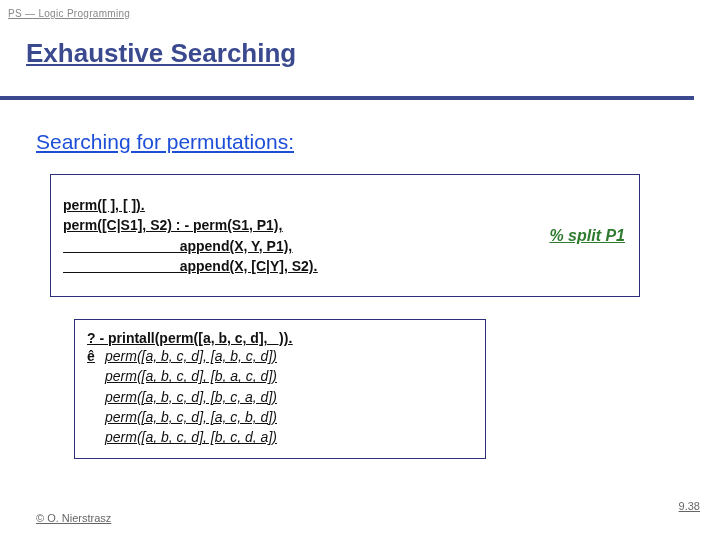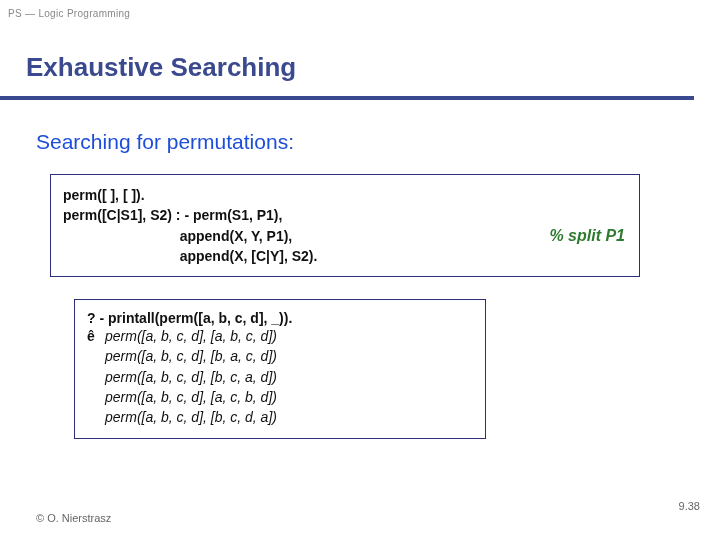--- a/index.html
+++ b/index.html
@@ -1,23 +1,23 @@
 <!DOCTYPE html>
 <html><head>
 <meta charset="utf-8">
 <style>
-  * { box-sizing: border-box; margin: 0; padding: 0; }
+  * { box-sizing: border-box; margin: 0; padding: 0; text-decoration: underline; }
   html, body { width: 720px; height: 540px; font-family: Arial, Helvetica, sans-serif; background: #fff; }
   .slide { width: 720px; height: 540px; position: relative; background: #fff; }
   .top-label { position: absolute; top: 8px; left: 8px; font-size: 10px; color: #888; letter-spacing: 0.3px; }
-  .title-band { position: absolute; top: 38px; left: 0; width: 694px; height: 62px; border-bottom: 4px solid #3b4a8f; padding-left: 26px; display: flex; align-items: center; }
+  .title-band { position: absolute; top: 38px; left: 0; width: 694px; height: 62px; border-bottom: 4px solid #3b4a8f; padding-left: 26px; display: flex; align-items: flex-start; }
   .title-text { color: #3b4a8f; font-size: 26px; font-weight: bold; }
   .content { position: absolute; top: 130px; left: 36px; width: 648px; }
   .subhead { font-size: 21px; color: #1d4ed8; margin-bottom: 20px; }
-  .code-box { border: 1px solid #2e2e7a; padding: 10px 12px; font-size: 14px; color: #111; position: relative; width: 590px; margin-left: 14px; }
+  .code-box { border: 1px solid #2e2e7a; padding: 20px 12px; font-size: 14px; color: #111; position: relative; width: 590px; margin-left: 14px; }
   .code-box .line { white-space: pre; font-family: Arial, Helvetica, sans-serif; font-weight: bold; line-height: 1.45; }
   .comment { color: #2e7a2e; font-weight: bold; font-style: italic; position: absolute; right: 14px; top: 52px; font-size: 16px; }
   .box2 { border: 1px solid #2e2e7a; padding: 10px 12px; font-size: 14px; color: #111; width: 412px; margin-left: 38px; margin-top: 22px; }
   .box2 .query { font-weight: bold; }
   .box2 .result-row { font-style: italic; white-space: pre; line-height: 1.45; display: flex; align-items: center; }
   .arrow { display: inline-block; width: 18px; font-style: normal; font-weight: bold; }
   .indent { display: inline-block; width: 18px; }
   .footer-left { position: absolute; bottom: 16px; left: 36px; font-size: 11px; color: #666; }
   .footer-right { position: absolute; bottom: 28px; right: 20px; font-size: 11px; color: #666; }
 </style>

